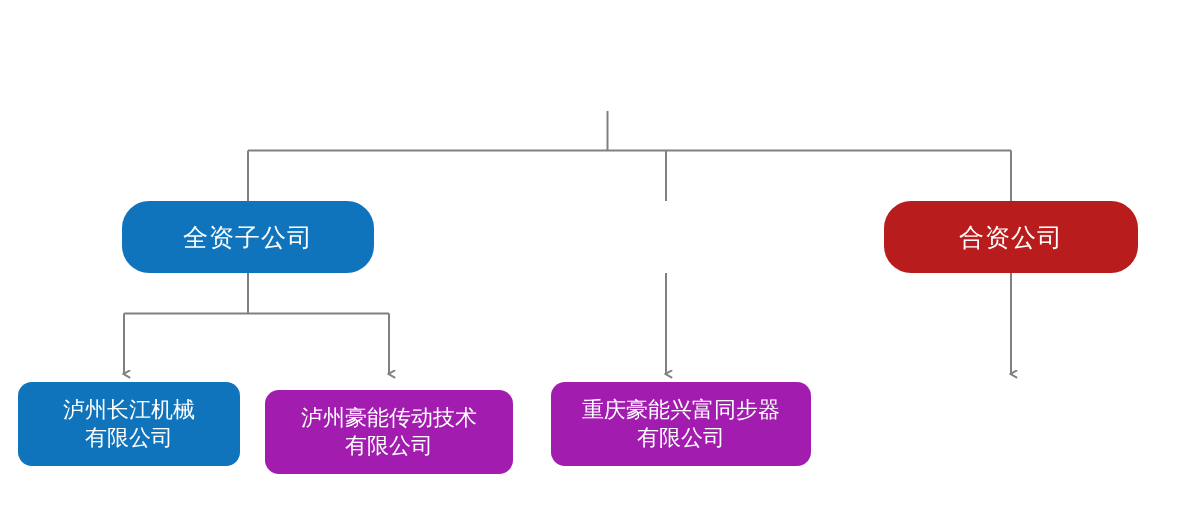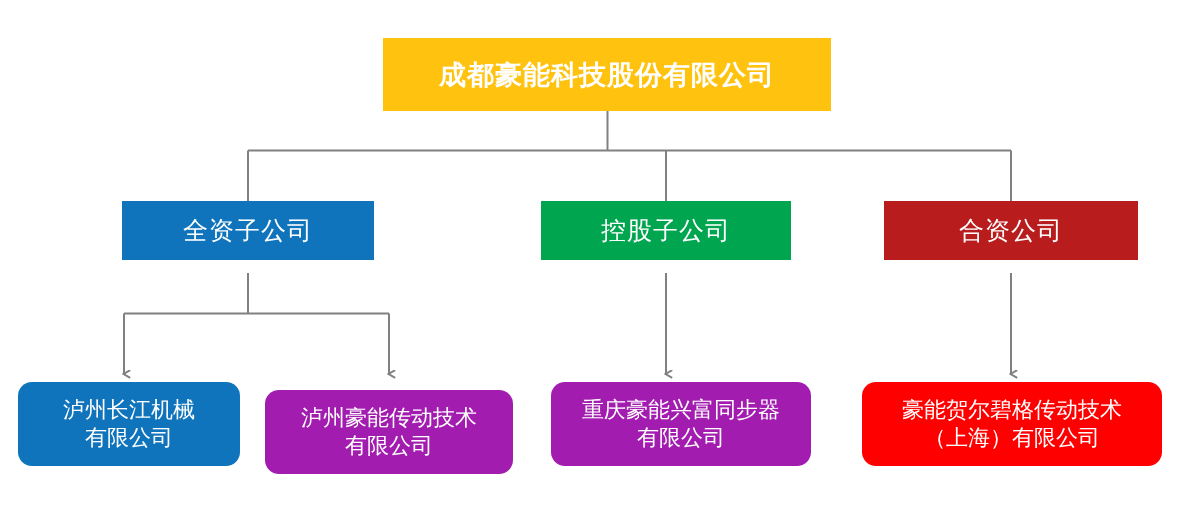--- a/index.html
+++ b/index.html
@@ -39,24 +39,25 @@
     left: 383px;
     top: 38px;
     width: 448px;
     height: 73px;
     background: #FFC20E;
     font-size: 27px;
     font-weight: bold;
     letter-spacing: 1px;
   }
   .node-cat {
-    height: 59px;
+    height: 72px;
     font-size: 25px;
     font-weight: normal;
     letter-spacing: 1px;
+    border-radius: 27px;
   }
   .node-cat-wholly {
     left: 122px;
     top: 201px;
     width: 252px;
     background: #0F74BC;
   }
   .node-cat-holding {
     left: 541px;
     top: 201px;
@@ -129,49 +130,39 @@
     <path d="M 248 273 L 248 313.5" fill="none" stroke="#808080" stroke-width="2"></path>
     <path d="M 124 313.5 L 389 313.5" fill="none" stroke="#808080" stroke-width="2"></path>
     <path d="M 124 313.5 L 124 374" fill="none" stroke="#808080" stroke-width="2" marker-end="url(#arrowhead)"></path>
     <path d="M 389 313.5 L 389 374" fill="none" stroke="#808080" stroke-width="2" marker-end="url(#arrowhead)"></path>
 
     <path d="M 666 273 L 666 374" fill="none" stroke="#808080" stroke-width="2" marker-end="url(#arrowhead)"></path>
 
     <path d="M 1011 273 L 1011 374" fill="none" stroke="#808080" stroke-width="2" marker-end="url(#arrowhead)"></path>
   </svg>
 
-  <div class="node node-root">
-    <span class="node-label">成都豪能科技股份有限公司</span>
-  </div>
 
   <div class="node node-cat node-cat-wholly">
     <span class="node-label">全资子公司</span>
   </div>
 
-  <div class="node node-cat node-cat-holding">
-    <span class="node-label">控股子公司</span>
-  </div>
 
   <div class="node node-cat node-cat-jv">
     <span class="node-label">合资公司</span>
   </div>
 
   <div class="node node-leaf leaf-changjiang">
     <span class="node-label">泸州长江机械
 有限公司</span>
   </div>
 
   <div class="node node-leaf leaf-haoneng-trans">
     <span class="node-label">泸州豪能传动技术
 有限公司</span>
   </div>
 
   <div class="node node-leaf leaf-xingfu">
     <span class="node-label">重庆豪能兴富同步器
 有限公司</span>
   </div>
 
-  <div class="node node-leaf leaf-hoerbiger">
-    <span class="node-label">豪能贺尔碧格传动技术
-（上海）有限公司</span>
-  </div>
 
 </div>
 
 </body></html>

